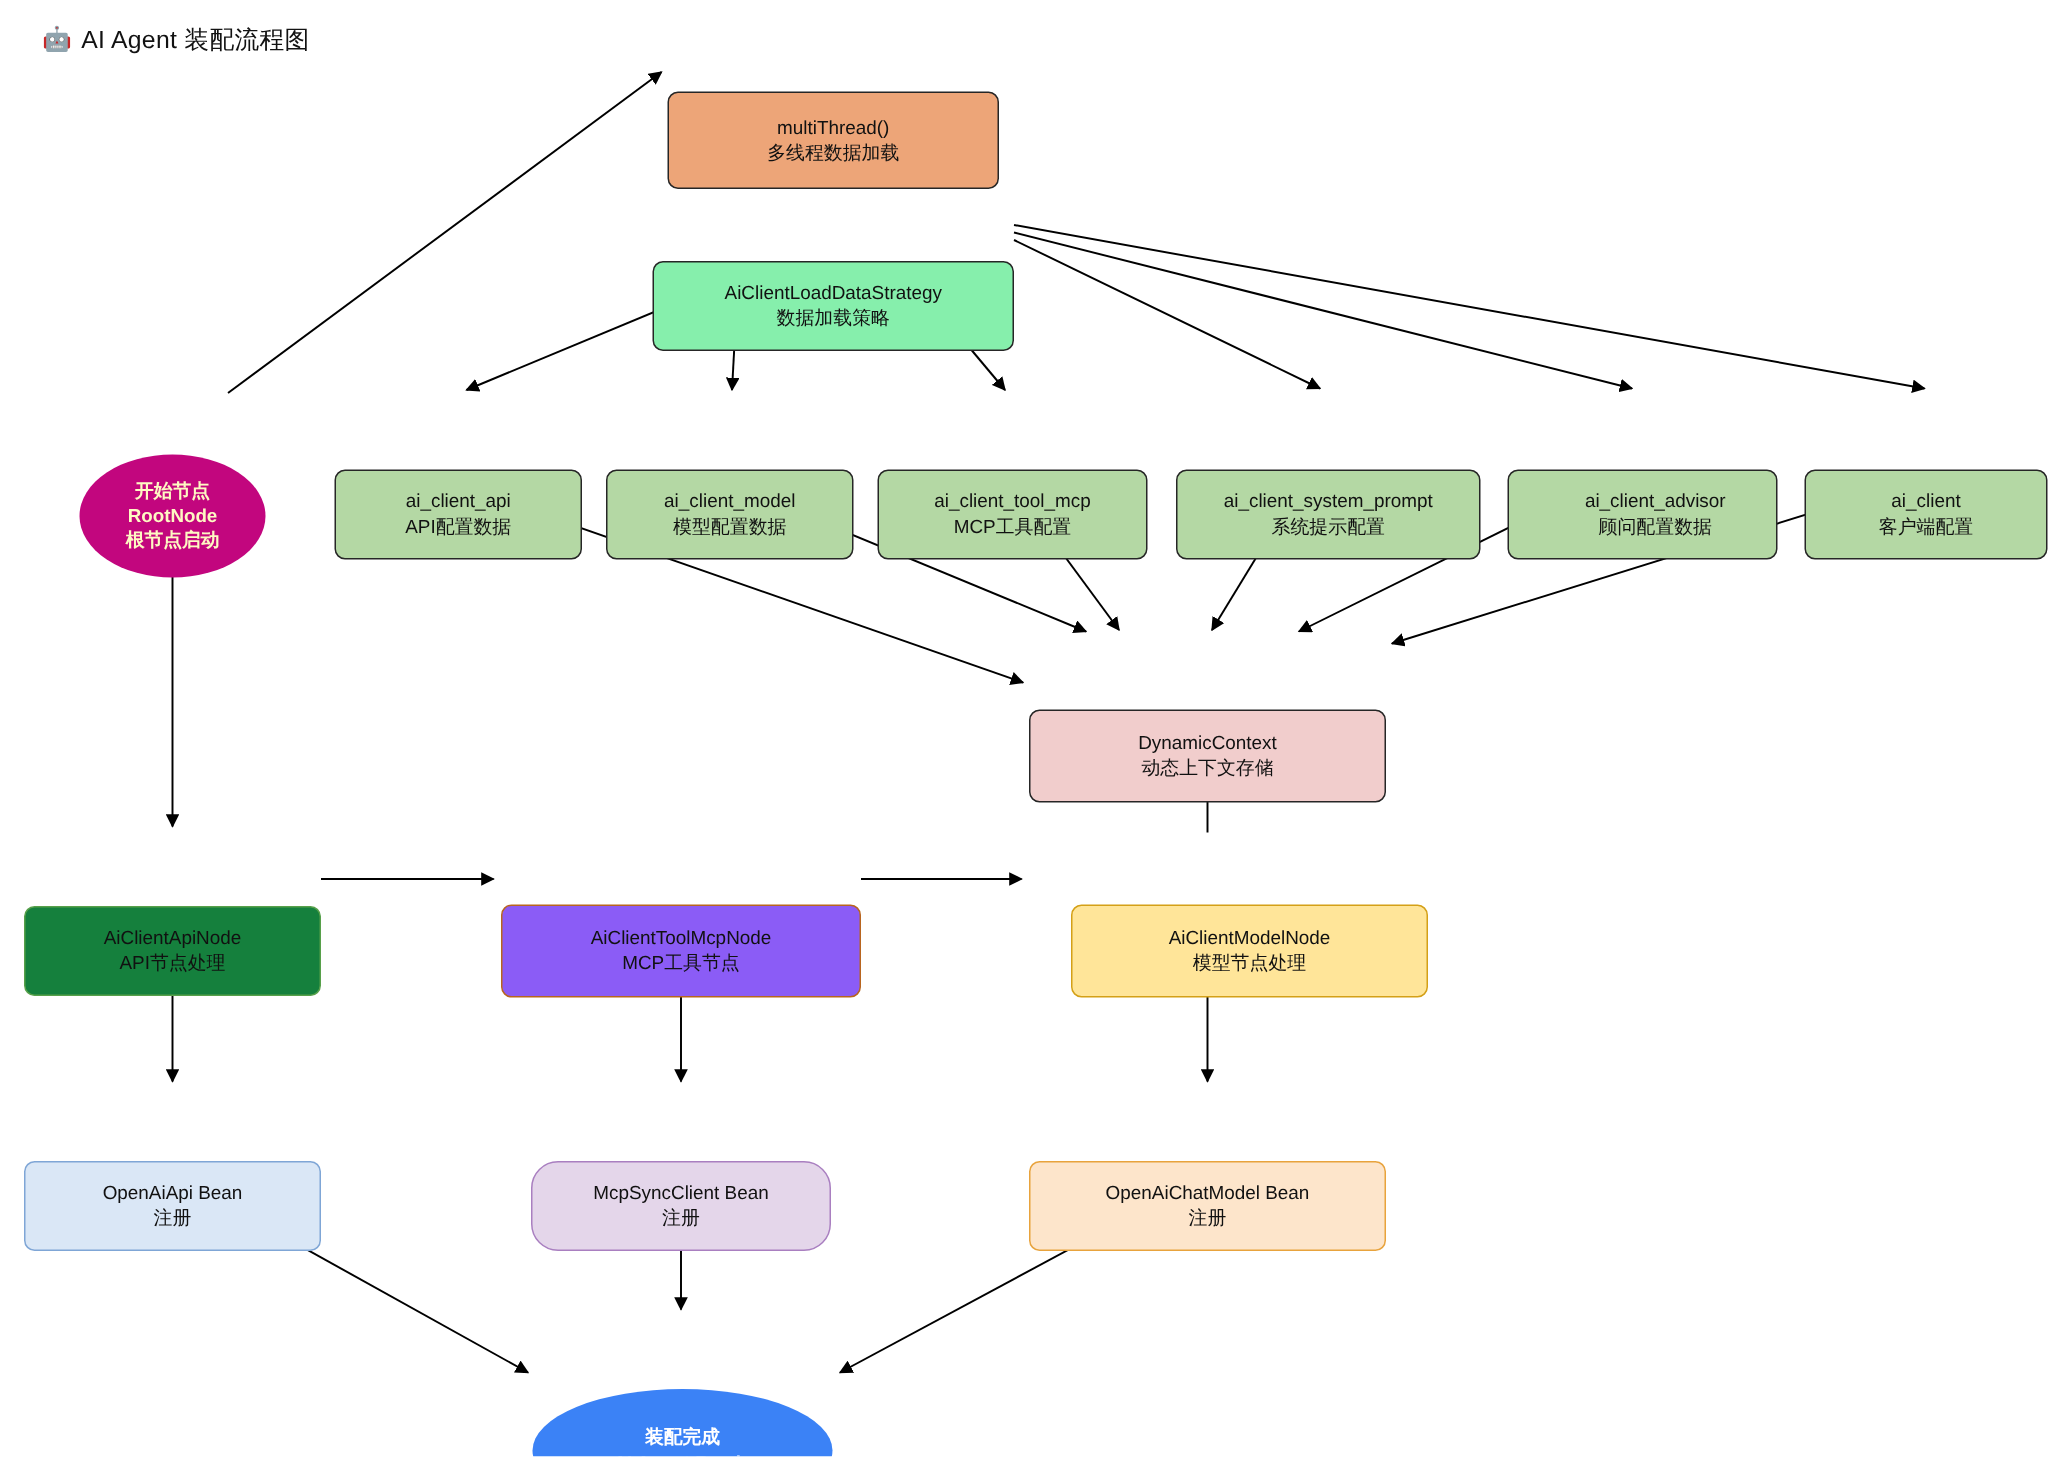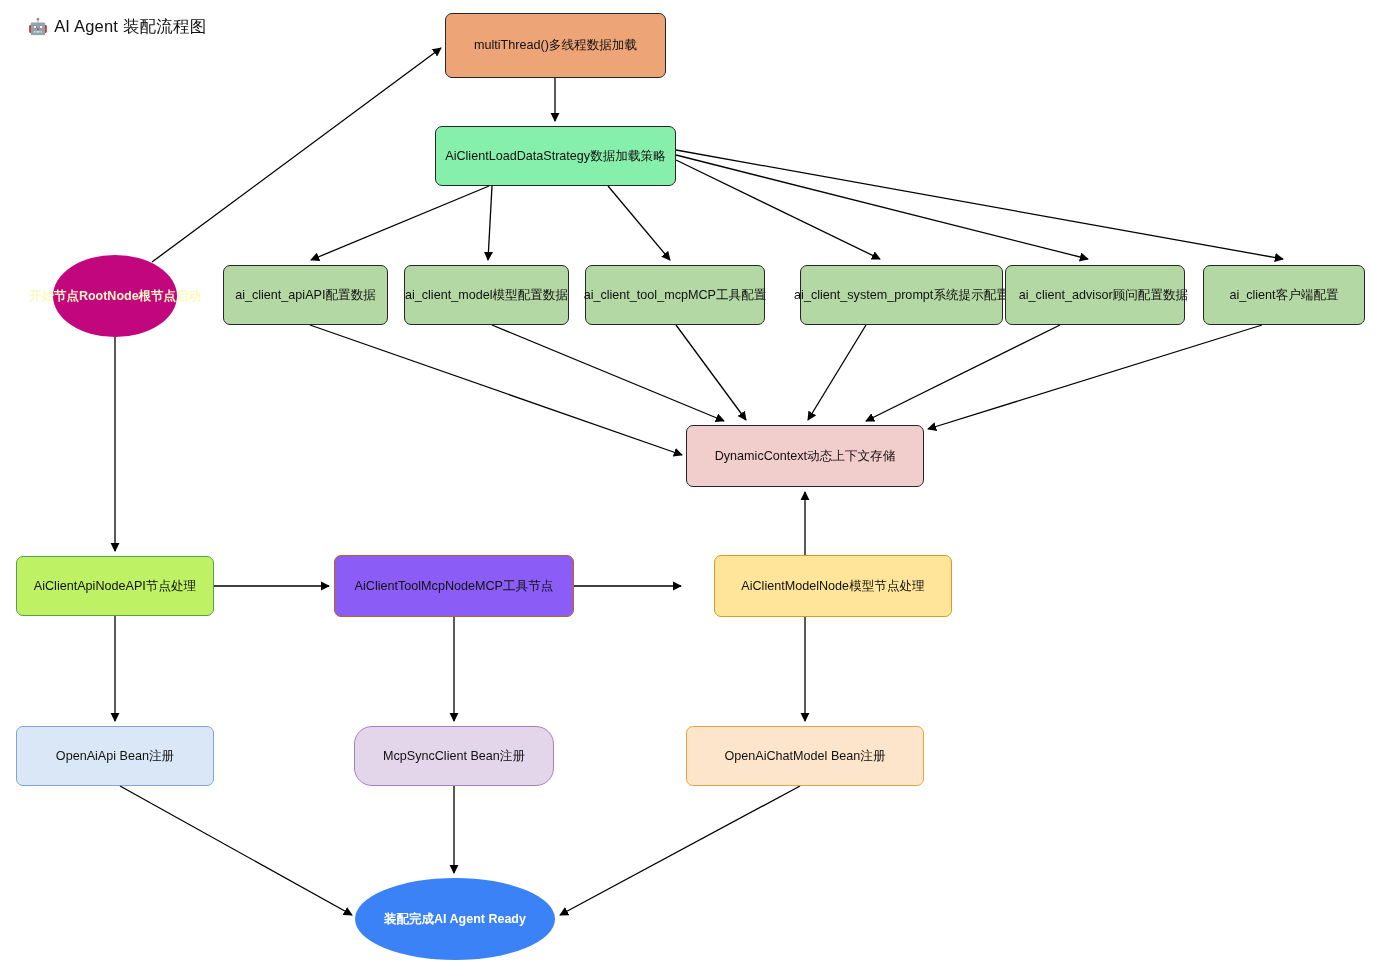--- a/index.html
+++ b/index.html
@@ -37,28 +37,29 @@
     letter-spacing: 0.2px;
   }
   .title-icon {
     font-size: 16px;
     line-height: 1;
   }
   .node {
     position: absolute;
     box-sizing: border-box;
     display: flex;
-    flex-direction: row;
+    flex-direction: column;
     align-items: center;
     justify-content: center;
     text-align: center;
     line-height: 1.35;
     font-size: 12.6px;
     color: #111111;
     z-index: 2;
+    margin-top: 48px;
   }
   .node .l1, .node .l2, .node .l3 {
     display: block;
     white-space: nowrap;
   }
   .box {
     border-radius: 7px;
     border: 1.4px solid #2b2b2b;
   }
   .ellipse {
@@ -76,21 +77,21 @@
     color: #ffffff;
     font-weight: bold;
     border: none;
     font-size: 12.5px;
     align-items: center;
   }
   .n-thread { background: #eda578; border-color: #262626; }
   .n-strategy { background: #86efac; border-color: #262626; }
   .n-cfg { background: #b4d8a4; border-color: #262626; }
   .n-ctx { background: #f1cdcc; border-color: #262626; }
-  .n-apinode { background: #bef264; border-color: #57a04a; }
+  .n-apinode { background: #15803d; border-color: #57a04a; }
   .n-mcpnode { background: #8b5cf6; border-color: #b8651f; }
   .n-modelnode { background: #ffe599; border-color: #d4a017; }
   .n-bean-blue { background: #dae7f6; border-color: #7fa6d6; }
   .n-bean-purple { background: #e4d6ea; border-color: #a97fc0; }
   .n-bean-orange { background: #fde5cb; border-color: #e8a33d; }
 </style>
 </head>
 <body>
 
 <div id="canvas">
@@ -168,21 +169,21 @@
   <div class="node box n-cfg" style="left:404px;top:265px;width:165px;height:60px;">
     <span class="l1">ai_client_model</span>
     <span class="l2">模型配置数据</span>
   </div>
 
   <div class="node box n-cfg" style="left:585px;top:265px;width:180px;height:60px;">
     <span class="l1">ai_client_tool_mcp</span>
     <span class="l2">MCP工具配置</span>
   </div>
 
-  <div class="node box n-cfg" style="left:800px;top:265px;width:203px;height:60px;">
+  <div class="node box n-cfg" style="left:784px;top:265px;width:203px;height:60px;">
     <span class="l1">ai_client_system_prompt</span>
     <span class="l2">系统提示配置</span>
   </div>
 
   <div class="node box n-cfg" style="left:1005px;top:265px;width:180px;height:60px;padding-left:17px;">
     <span class="l1">ai_client_advisor</span>
     <span class="l2">顾问配置数据</span>
   </div>
 
   <div class="node box n-cfg" style="left:1203px;top:265px;width:162px;height:60px;">

